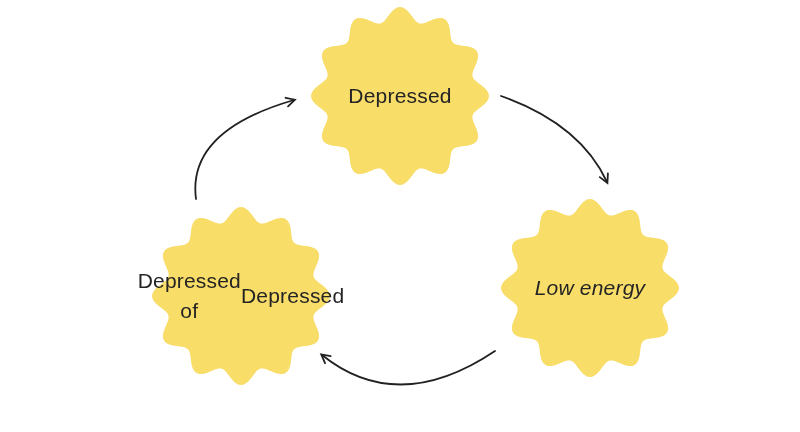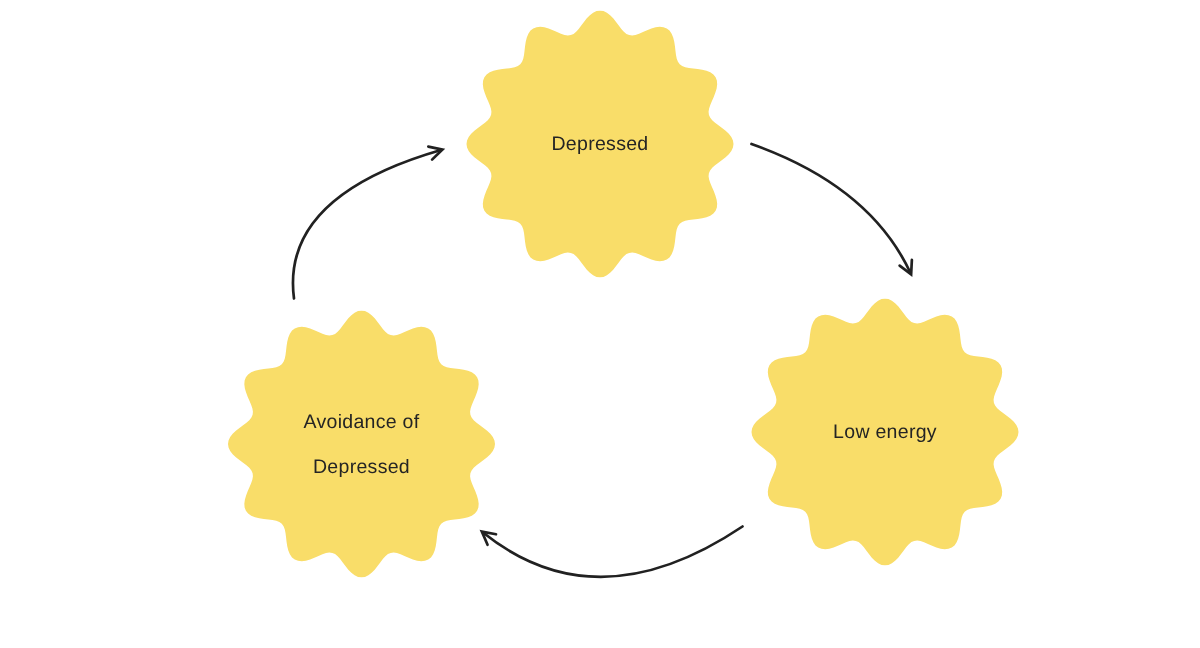--- a/index.html
+++ b/index.html
@@ -31,33 +31,34 @@
     display: block;
   }
   .node .scallop {
     fill: var(--shape-color, #f9dd69);
     stroke: none;
   }
   .node .label {
     position: absolute;
     inset: 0;
     display: flex;
-    flex-direction: column;
+    flex-direction: row;
     align-items: center;
     justify-content: center;
+    text-align: center;
     color: var(--text-color, #242424);
-    font-size: 13px;
+    font-size: 21px;
     line-height: 30px;
     letter-spacing: 0.2px;
   }
   .node .label span {
     display: block;
   }
   #node-depressed { left: 310px; top: 7px; }
-  #node-low       { left: 500px; top: 199px; }
+  #node-low       { left: 500px; top: 199px; font-style: italic; }
   #node-avoid     { left: 151px; top: 207px; }
 
   svg.arrows {
     position: absolute;
     inset: 0;
     width: 800px;
     height: 432px;
     display: block;
   }
   .arrow {
@@ -96,21 +97,21 @@
       <span>Low energy</span>
       <span></span>
     </div>
   </div>
 
   <div class="node" id="node-avoid">
     <svg class="shape" viewBox="0 0 180 180" aria-hidden="true">
       <path class="scallop" d="M180.00,90.00L179.63,92.35L178.54,94.64L176.85,96.83L174.70,98.90L172.29,100.83L169.84,102.65L167.56,104.38L165.65,106.08L164.23,107.82L163.41,109.67L163.20,111.68L163.55,113.90L164.36,116.33L165.47,118.97L166.68,121.76L167.80,124.64L168.63,127.50L169.00,130.25L168.79,132.78L167.94,135.00L166.45,136.85L164.36,138.29L161.79,139.34L158.90,140.06L155.85,140.53L152.82,140.87L149.99,141.23L147.47,141.75L145.38,142.55L143.74,143.74L142.55,145.38L141.75,147.47L141.23,149.99L140.87,152.82L140.53,155.85L140.06,158.90L139.34,161.79L138.29,164.36L136.85,166.45L135.00,167.94L132.78,168.79L130.25,169.00L127.50,168.63L124.64,167.80L121.76,166.68L118.97,165.47L116.33,164.36L113.90,163.55L111.68,163.20L109.67,163.41L107.82,164.23L106.08,165.65L104.38,167.56L102.65,169.84L100.83,172.29L98.90,174.70L96.83,176.85L94.64,178.54L92.35,179.63L90.00,180.00L87.65,179.63L85.36,178.54L83.17,176.85L81.10,174.70L79.17,172.29L77.35,169.84L75.62,167.56L73.92,165.65L72.18,164.23L70.33,163.41L68.32,163.20L66.10,163.55L63.67,164.36L61.03,165.47L58.24,166.68L55.36,167.80L52.50,168.63L49.75,169.00L47.22,168.79L45.00,167.94L43.15,166.45L41.71,164.36L40.66,161.79L39.94,158.90L39.47,155.85L39.13,152.82L38.77,149.99L38.25,147.47L37.45,145.38L36.26,143.74L34.62,142.55L32.53,141.75L30.01,141.23L27.18,140.87L24.15,140.53L21.10,140.06L18.21,139.34L15.64,138.29L13.55,136.85L12.06,135.00L11.21,132.78L11.00,130.25L11.37,127.50L12.20,124.64L13.32,121.76L14.53,118.97L15.64,116.33L16.45,113.90L16.80,111.68L16.59,109.67L15.77,107.82L14.35,106.08L12.44,104.38L10.16,102.65L7.71,100.83L5.30,98.90L3.15,96.83L1.46,94.64L0.37,92.35L0.00,90.00L0.37,87.65L1.46,85.36L3.15,83.17L5.30,81.10L7.71,79.17L10.16,77.35L12.44,75.62L14.35,73.92L15.77,72.18L16.59,70.33L16.80,68.32L16.45,66.10L15.64,63.67L14.53,61.03L13.32,58.24L12.20,55.36L11.37,52.50L11.00,49.75L11.21,47.22L12.06,45.00L13.55,43.15L15.64,41.71L18.21,40.66L21.10,39.94L24.15,39.47L27.18,39.13L30.01,38.77L32.53,38.25L34.62,37.45L36.26,36.26L37.45,34.62L38.25,32.53L38.77,30.01L39.13,27.18L39.47,24.15L39.94,21.10L40.66,18.21L41.71,15.64L43.15,13.55L45.00,12.06L47.22,11.21L49.75,11.00L52.50,11.37L55.36,12.20L58.24,13.32L61.03,14.53L63.67,15.64L66.10,16.45L68.32,16.80L70.33,16.59L72.18,15.77L73.92,14.35L75.62,12.44L77.35,10.16L79.17,7.71L81.10,5.30L83.17,3.15L85.36,1.46L87.65,0.37L90.00,0.00L92.35,0.37L94.64,1.46L96.83,3.15L98.90,5.30L100.83,7.71L102.65,10.16L104.38,12.44L106.08,14.35L107.82,15.77L109.67,16.59L111.68,16.80L113.90,16.45L116.33,15.64L118.97,14.53L121.76,13.32L124.64,12.20L127.50,11.37L130.25,11.00L132.78,11.21L135.00,12.06L136.85,13.55L138.29,15.64L139.34,18.21L140.06,21.10L140.53,24.15L140.87,27.18L141.23,30.01L141.75,32.53L142.55,34.62L143.74,36.26L145.38,37.45L147.47,38.25L149.99,38.77L152.82,39.13L155.85,39.47L158.90,39.94L161.79,40.66L164.36,41.71L166.45,43.15L167.94,45.00L168.79,47.22L169.00,49.75L168.63,52.50L167.80,55.36L166.68,58.24L165.47,61.03L164.36,63.67L163.55,66.10L163.20,68.32L163.41,70.33L164.23,72.18L165.65,73.92L167.56,75.62L169.84,77.35L172.29,79.17L174.70,81.10L176.85,83.17L178.54,85.36L179.63,87.65L180.00,90.00Z"></path>
     </svg>
     <div class="label">
-      <span>Avoidance of</span>
+      <span>Depressed of</span>
       <span>Depressed</span>
     </div>
   </div>
 
   <svg class="arrows" viewBox="0 0 800 432" aria-hidden="true">
     <defs>
       <marker id="arrowhead" markerUnits="userSpaceOnUse" markerWidth="14" markerHeight="14" viewBox="0 0 14 14" refX="10" refY="7" orient="auto">
         <path class="arrowhead-glyph" d="M2.5,2.5 L11,7 L2.5,11.5"></path>
       </marker>
     </defs>

